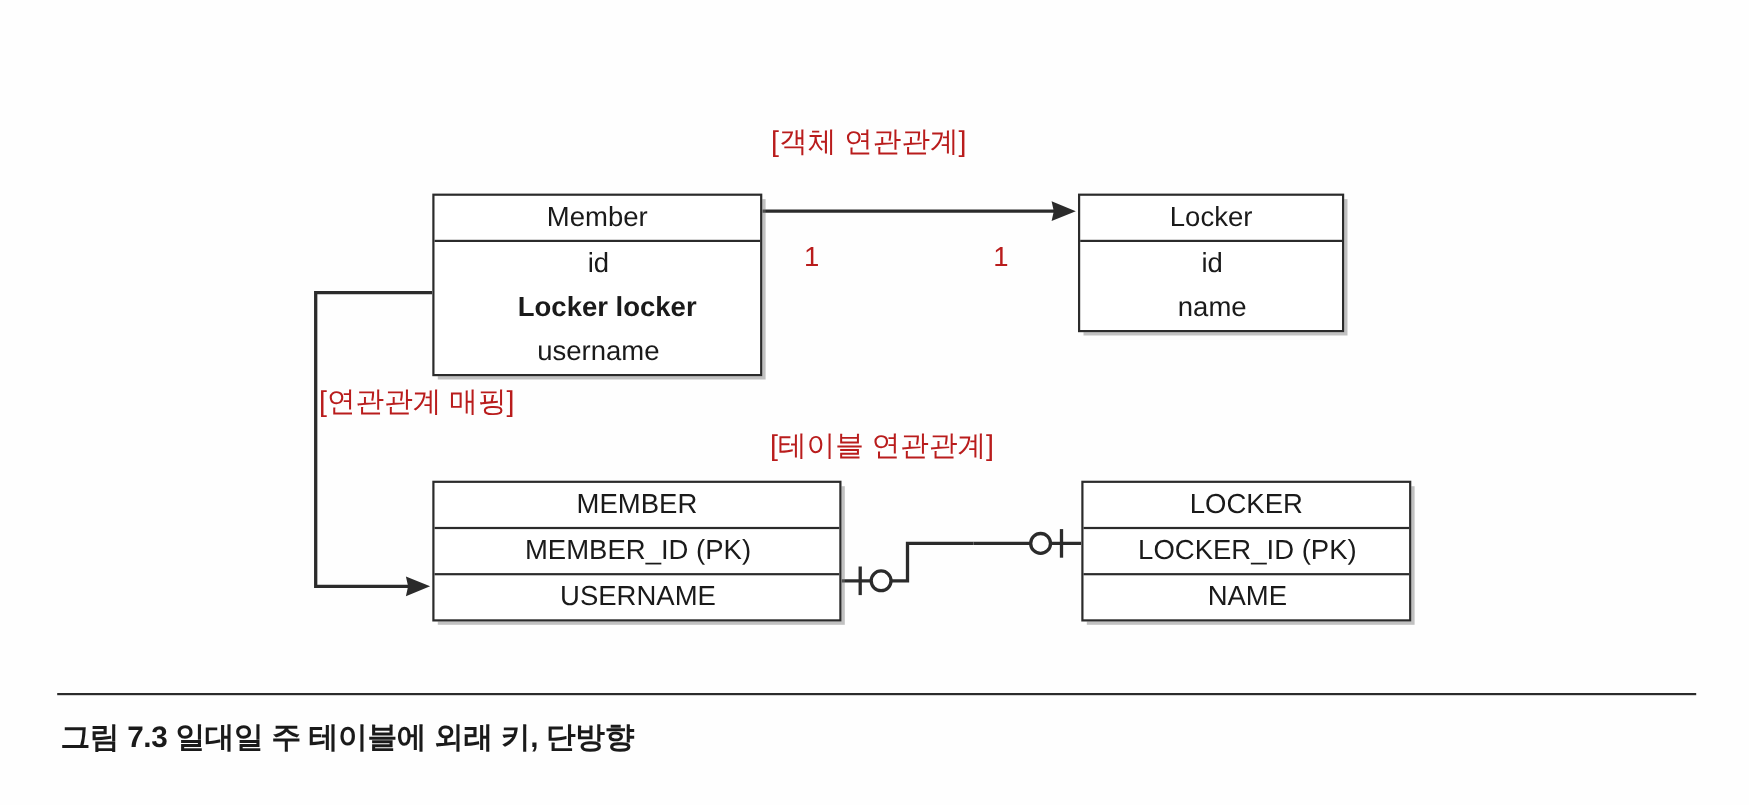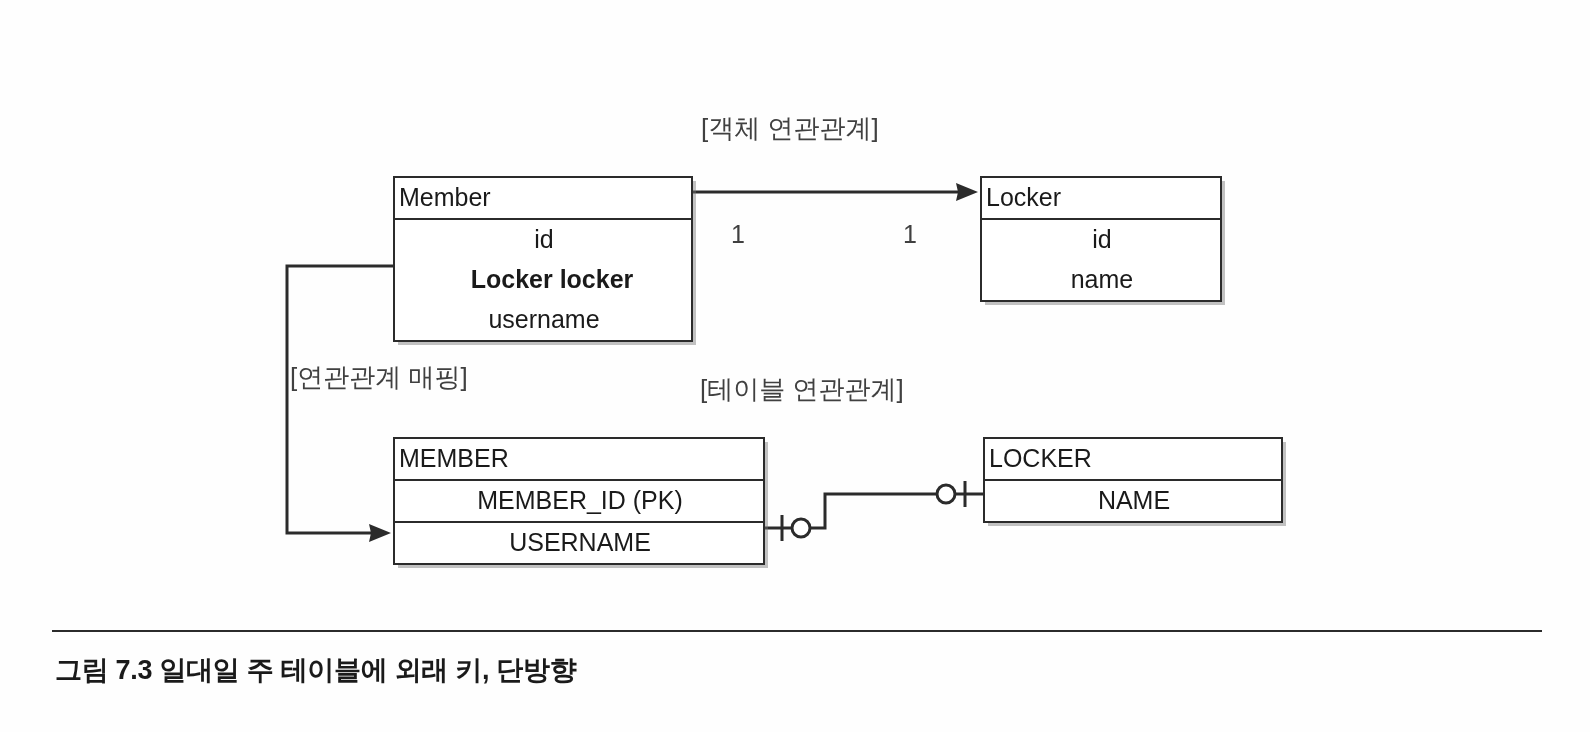--- a/index.html
+++ b/index.html
@@ -21,21 +21,21 @@
 
   
   .ent {
     position: absolute;
     box-sizing: border-box;
     border: 2px solid #2b2b2b;
     background: #ffffff;
     box-shadow: 4px 4px 0 -1px rgba(120,120,120,0.45);
   }
   .ent .title {
-    text-align: left;
+    text-align: center;
     font-size: 25px;
     line-height: 1;
     padding: 7px 4px 8px 4px;
     border-bottom: 2px solid #2b2b2b;
     white-space: nowrap;
   }
   .ent .rows {
     padding: 0;
   }
   .ent .row {
@@ -63,25 +63,25 @@
   
   #member-table { left: 393px; top: 437px; width: 372px; }
   #locker-table { left: 983px; top: 437px; width: 300px; }
 
   
   .label {
     position: absolute;
     font-size: 26px;
     line-height: 1;
     white-space: nowrap;
-    color: #404040;
+    color: #b91c1c;
   }
   #lbl-object-rel { left: 701px; top: 115px; }
-  #lbl-mapping    { left: 290px; top: 364px; }
-  #lbl-table-rel  { left: 700px; top: 376px; }
+  #lbl-mapping    { left: 290px; top: 352px; }
+  #lbl-table-rel  { left: 700px; top: 392px; }
   #card-left  { left: 731px; top: 222px; font-size: 25px; }
   #card-right { left: 903px; top: 222px; font-size: 25px; }
 
   
   #wires {
     position: absolute;
     left: 0; top: 0;
     width: 1590px;
     height: 732px;
     pointer-events: none;
@@ -160,20 +160,21 @@
     <div class="title">MEMBER</div>
     <div class="rows">
       <div class="row">MEMBER_ID (PK)</div>
       <div class="row">USERNAME</div>
     </div>
   </div>
 
   <div class="ent lined" id="locker-table">
     <div class="title">LOCKER</div>
     <div class="rows">
+      <div class="row">LOCKER_ID (PK)</div>
       <div class="row">NAME</div>
     </div>
   </div>
 
   <div id="rule"></div>
   <div id="caption">그림 7.3 일대일 주 테이블에 외래 키, 단방향</div>
 
 </div>
 
 </body></html>

